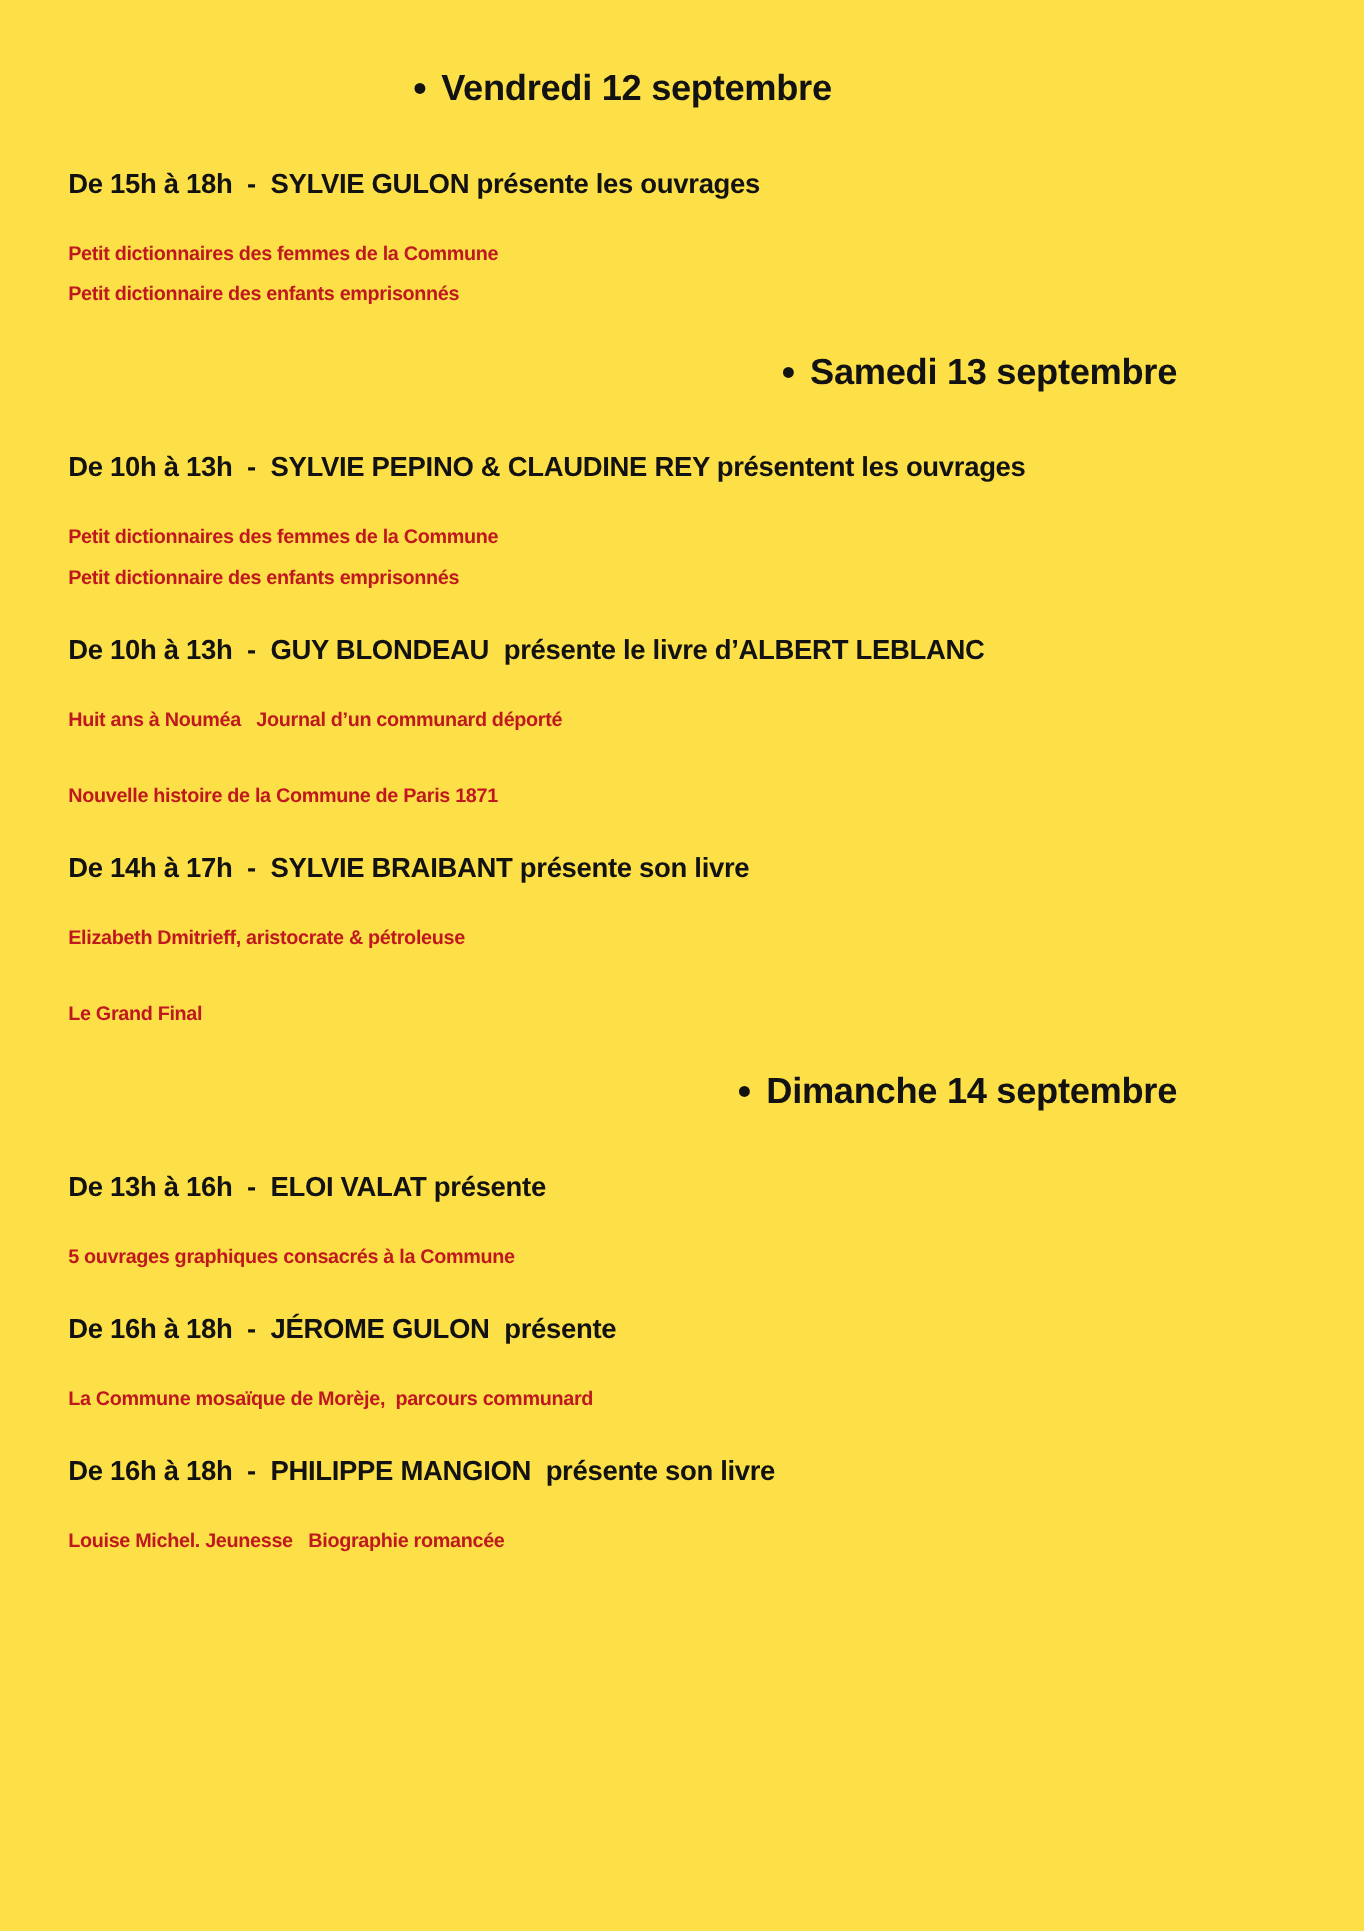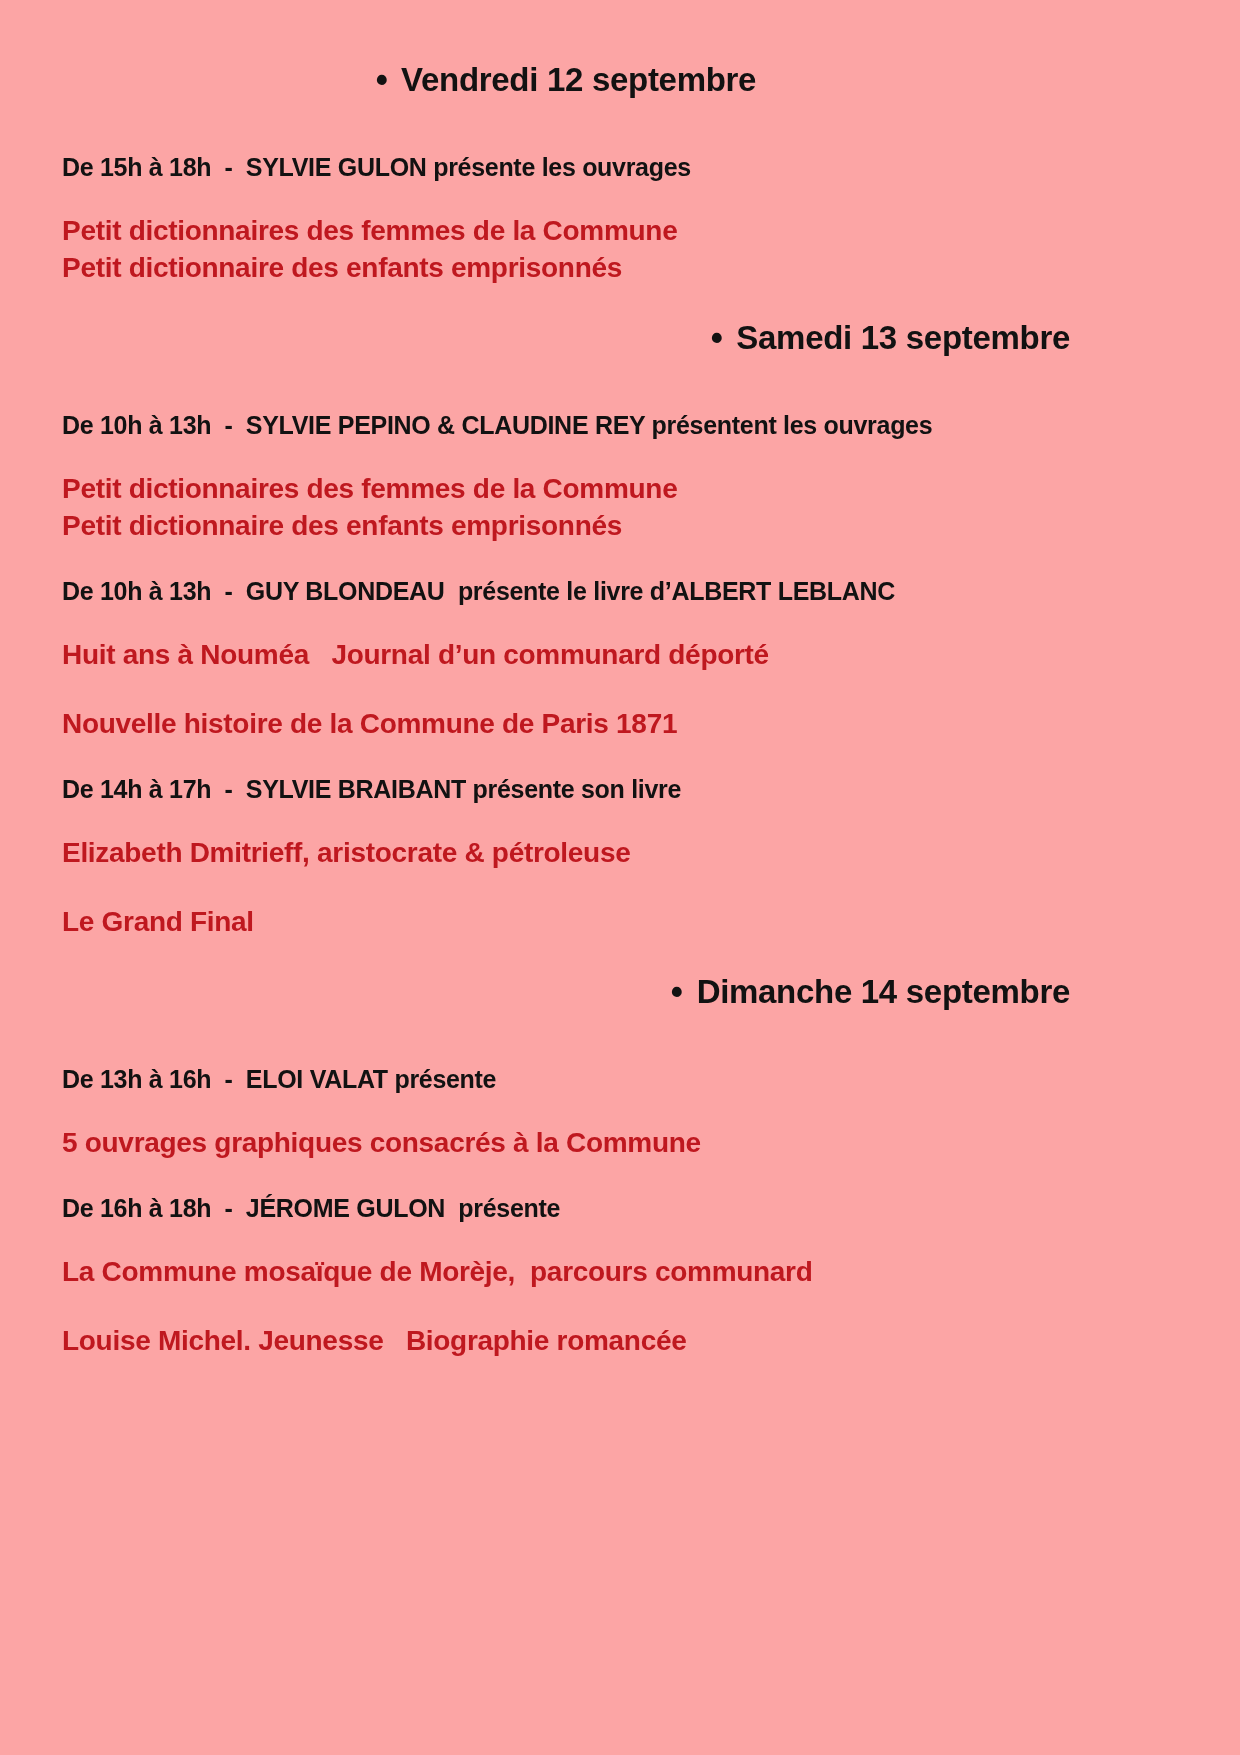--- a/index.html
+++ b/index.html
@@ -1,21 +1,21 @@
 <!DOCTYPE html>
 <html><head>
 <meta charset="utf-8">
 <style>
   html, body { margin: 0; padding: 0; }
   .page {
     position: relative;
     width: 1240px;
     height: 1755px;
     box-sizing: border-box;
-    background: #fca5a5;
+    background: #fde047;
     padding: 60px 40px 0 62px;
     font-family: "Liberation Sans", "DejaVu Sans", sans-serif;
     font-weight: 700;
     color: #121212;
     overflow: hidden;
     letter-spacing: -0.3px;
   }
   .day-title {
     font-size: 33px;
     line-height: 40px;
@@ -33,21 +33,21 @@
   }
   .event-line {
     font-size: 25px;
     line-height: 30px;
     margin: 0 0 30px 0;
     white-space: pre-wrap;
     color: #121212;
   }
   .works { margin: 0 0 32px 0; }
   .work-line {
-    font-size: 28px;
+    font-size: 18px;
     line-height: 37px;
     margin: 0;
     white-space: pre-wrap;
     color: #bf181f;
   }
 </style>
 </head>
 <body>
 
 <div class="page">
@@ -96,18 +96,19 @@
     <p class="event-line">De 13h à 16h  -  ELOI VALAT présente</p>
     <div class="works">
       <p class="work-line">5 ouvrages graphiques consacrés à la Commune</p>
     </div>
 
     <p class="event-line">De 16h à 18h  -  JÉROME GULON  présente</p>
     <div class="works">
       <p class="work-line">La Commune mosaïque de Morèje,  parcours communard</p>
     </div>
 
+    <p class="event-line">De 16h à 18h  -  PHILIPPE MANGION  présente son livre</p>
     <div class="works">
       <p class="work-line">Louise Michel. Jeunesse   Biographie romancée</p>
     </div>
   </section>
 
 </div>
 
 </body></html>

